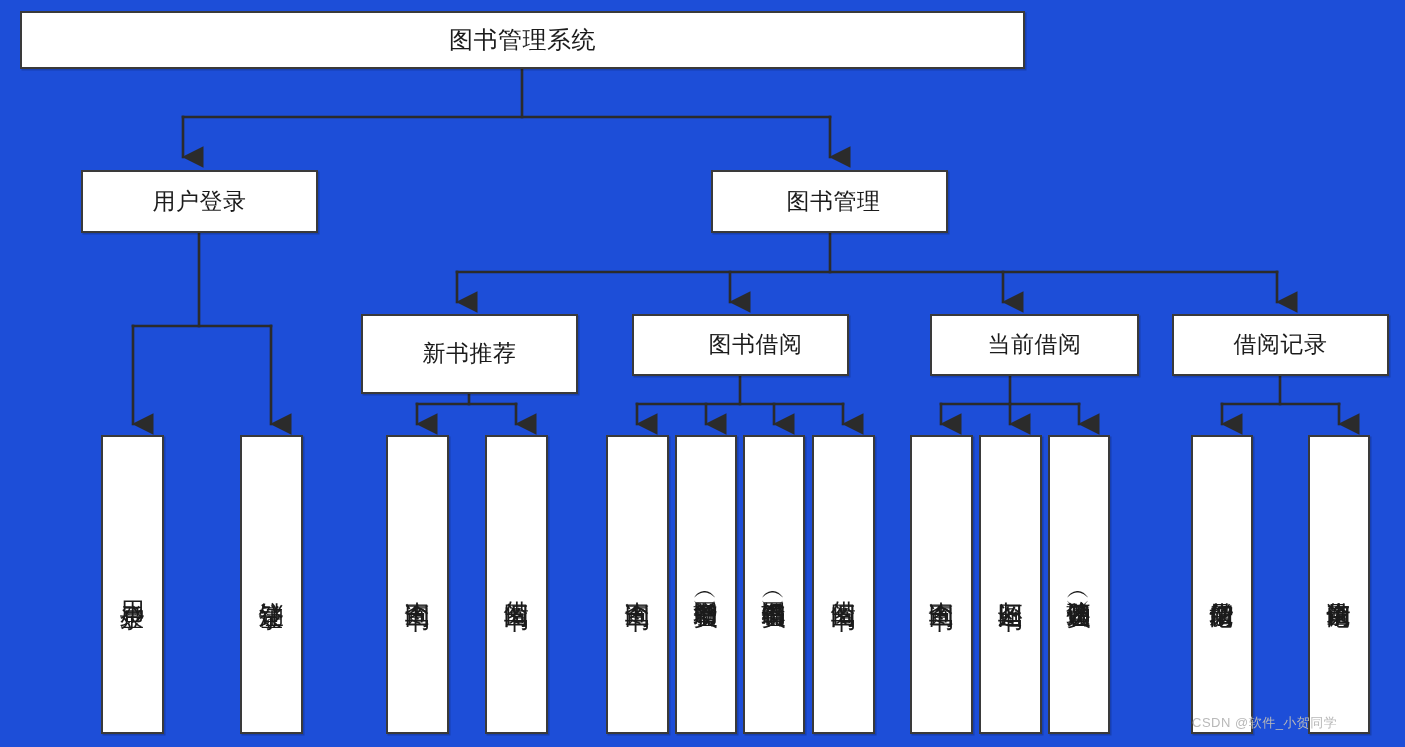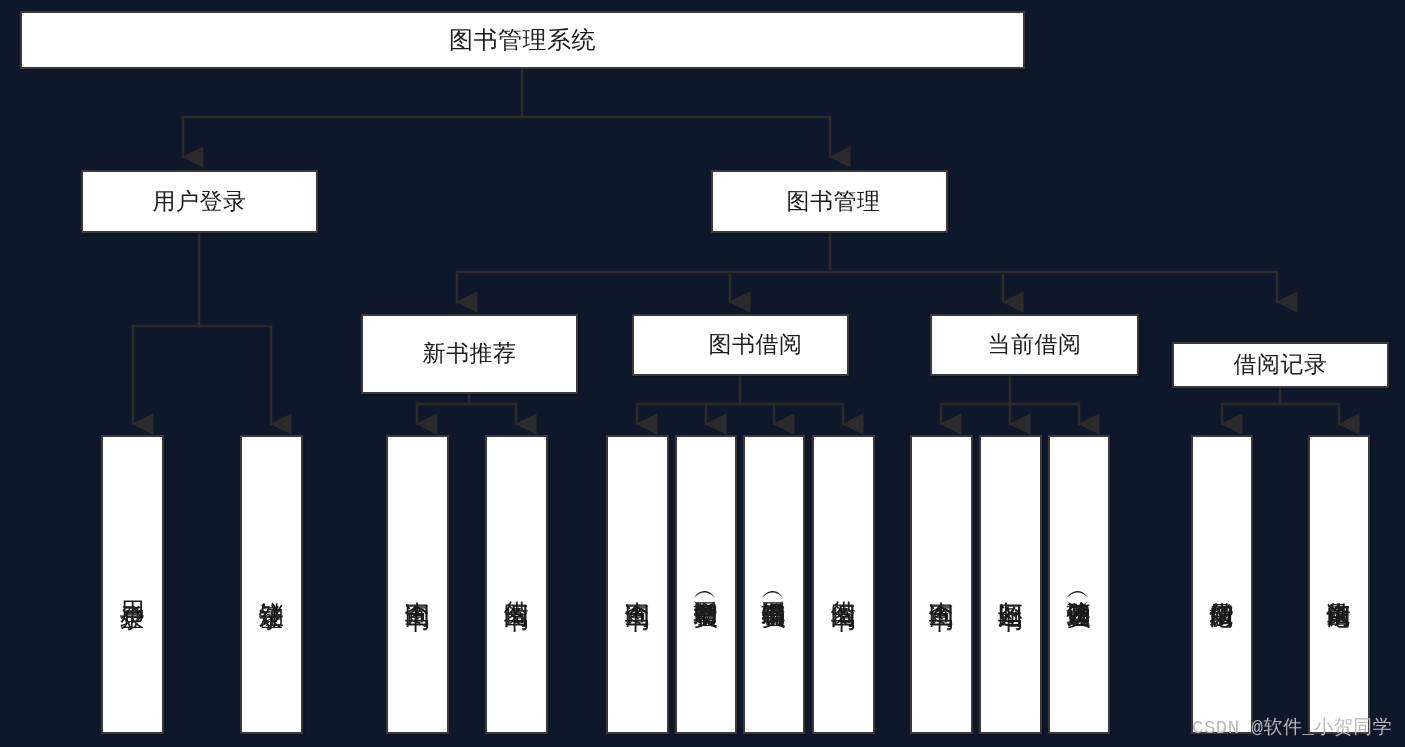--- a/index.html
+++ b/index.html
@@ -7,21 +7,21 @@
     padding: 0;
     background: #ffffff;
   }
   body {
     font-family: "Liberation Sans", "DejaVu Sans", sans-serif;
   }
   #canvas {
     position: relative;
     width: 1405px;
     height: 747px;
-    background: #0f172a;
+    background: #1d4ed8;
     overflow: hidden;
   }
   svg#wires {
     position: absolute;
     left: 0;
     top: 0;
     width: 1405px;
     height: 747px;
   }
   .node {
@@ -59,25 +59,24 @@
     letter-spacing: 2px;
     white-space: nowrap;
   }
   .node.vert.tight .label {
     font-size: 24px;
     letter-spacing: 0.5px;
   }
   .watermark {
     position: absolute;
     color: #b9b9b9;
-    font-size: 19px;
+    font-size: 13px;
     white-space: nowrap;
     letter-spacing: 0.5px;
     pointer-events: none;
-    font-family: Liberation Mono, monospace;
   }
 </style>
 </head>
 <body>
 
 <div id="canvas">
 
   <svg id="wires" viewBox="0 0 1405 747" xmlns="http://www.w3.org/2000/svg">
     <defs>
       <marker id="arrow" viewBox="0 0 12 12" refX="6" refY="10" markerWidth="9" markerHeight="11" orient="auto-start-reverse">
@@ -145,21 +144,21 @@
 
   <div class="node horiz" style="left:361px; top:314px; width:217px; height:80px;">
     <span class="label">新书推荐</span>
   </div>
   <div class="node horiz" style="left:632px; top:314px; width:217px; height:62px;padding-left:30px;">
     <span class="label">图书借阅</span>
   </div>
   <div class="node horiz" style="left:902px; top:314px; width:209px; height:62px;margin-left:28px;">
     <span class="label">当前借阅</span>
   </div>
-  <div class="node horiz" style="left:1172px; top:314px; width:217px; height:46px;margin-top:28px;">
+  <div class="node horiz" style="left:1172px; top:314px; width:217px; height:62px;">
     <span class="label">借阅记录</span>
   </div>
 
   <div class="node vert" style="left:101px; top:435px; width:63px; height:299px;">
     <span class="label">用户登录</span>
   </div>
   <div class="node vert" style="left:240px; top:435px; width:63px; height:299px;">
     <span class="label">注销登录</span>
   </div>
 

